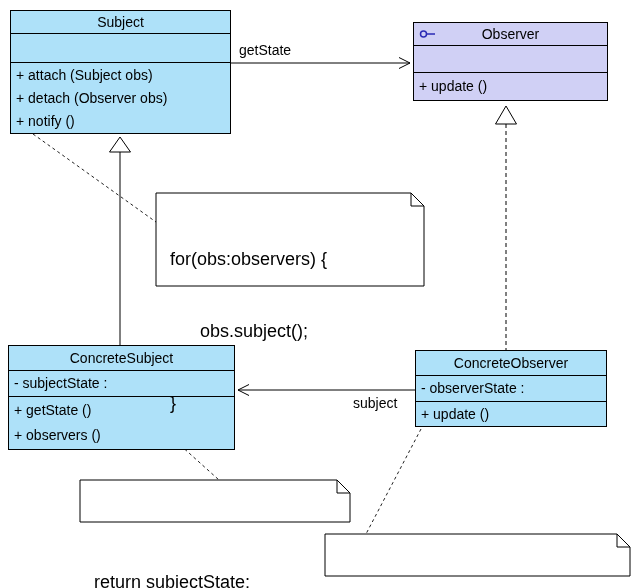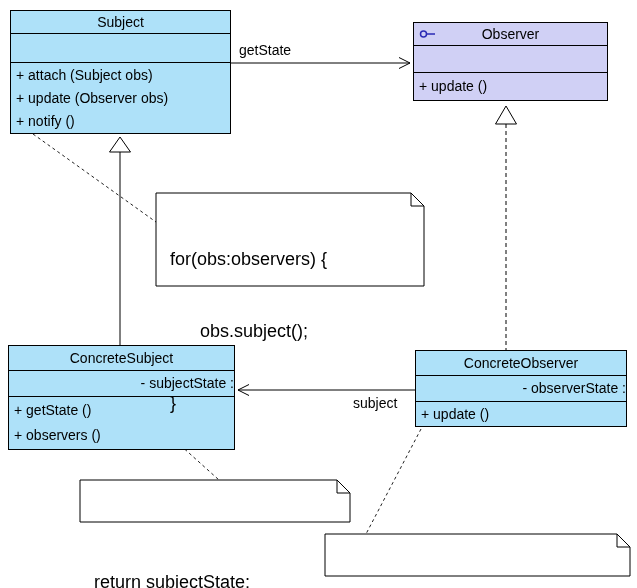--- a/index.html
+++ b/index.html
@@ -10,21 +10,21 @@
   #wires{position:absolute;left:0;top:0;width:637px;height:588px;}
   .uml-class{
     position:absolute;box-sizing:border-box;border:1px solid #000;
     background:var(--class-fill,#AEE1F9);font-size:14px;
   }
   .uml-class.iface{background:var(--iface-fill,#D0D0F5);}
   .uml-title{
     position:relative;text-align:center;border-bottom:1px solid #000;
     white-space:nowrap;overflow:hidden;
   }
-  .uml-attrs{border-bottom:1px solid #000;box-sizing:border-box;text-align:right;}
+  .uml-attrs{border-bottom:1px solid #000;box-sizing:border-box;}
   .line{white-space:pre;padding-left:5px;overflow:hidden;}
   .iface-icon{position:absolute;left:5px;top:5px;}
   .edge-label{position:absolute;font-size:14px;white-space:nowrap;}
   .note-text{position:absolute;font-size:18px;white-space:pre;}
   .note-text .line{padding-left:0;}
 </style>
 </head>
 <body>
 
 <div id="canvas">
@@ -67,21 +67,21 @@
       <path d="M325,534 H617 L630,547 V576 H325 Z" fill="#fff" stroke="#000" stroke-width="1"></path>
       <path d="M617,534 V547 H630" fill="none" stroke="#000" stroke-width="1"></path>
     </g>
   </svg>
 
   <div class="uml-class" style="left:10px;top:10px;width:221px;height:124px;">
     <div class="uml-title" style="height:22px;line-height:22px;">Subject</div>
     <div class="uml-attrs" style="height:29px;"></div>
     <div style="padding-top:1px;">
       <div class="line" style="line-height:23px;">+ attach (Subject obs)</div>
-      <div class="line" style="line-height:23px;">+ update (Observer obs)</div>
+      <div class="line" style="line-height:23px;">+ detach (Observer obs)</div>
       <div class="line" style="line-height:23px;">+ notify ()</div>
     </div>
   </div>
 
   <div class="uml-class iface" style="left:413px;top:22px;width:195px;height:79px;">
     <div class="uml-title" style="height:22px;line-height:22px;">
       <svg class="iface-icon" width="18" height="12" viewBox="0 0 18 12">
         <circle cx="4.5" cy="6" r="3" fill="none" stroke="#2A2AB5" stroke-width="1.5"></circle>
         <line x1="8" y1="6" x2="16" y2="6" stroke="#2A2AB5" stroke-width="1.5"></line>
       </svg>
@@ -97,21 +97,21 @@
     <div class="uml-title" style="height:24px;line-height:24px;">ConcreteSubject</div>
     <div class="uml-attrs" style="height:26px;">
       <div class="line" style="line-height:25px;">- subjectState :</div>
     </div>
     <div style="padding-top:1px;">
       <div class="line" style="line-height:25px;">+ getState ()</div>
       <div class="line" style="line-height:25px;">+ observers ()</div>
     </div>
   </div>
 
-  <div class="uml-class" style="left:415px;top:350px;width:212px;height:77px;">
+  <div class="uml-class" style="left:415px;top:350px;width:192px;height:77px;">
     <div class="uml-title" style="height:24px;line-height:24px;">ConcreteObserver</div>
     <div class="uml-attrs" style="height:26px;">
       <div class="line" style="line-height:25px;">- observerState :</div>
     </div>
     <div>
       <div class="line" style="line-height:25px;">+ update ()</div>
     </div>
   </div>
 
   <div class="edge-label" style="left:239px;top:42px;">getState</div>

